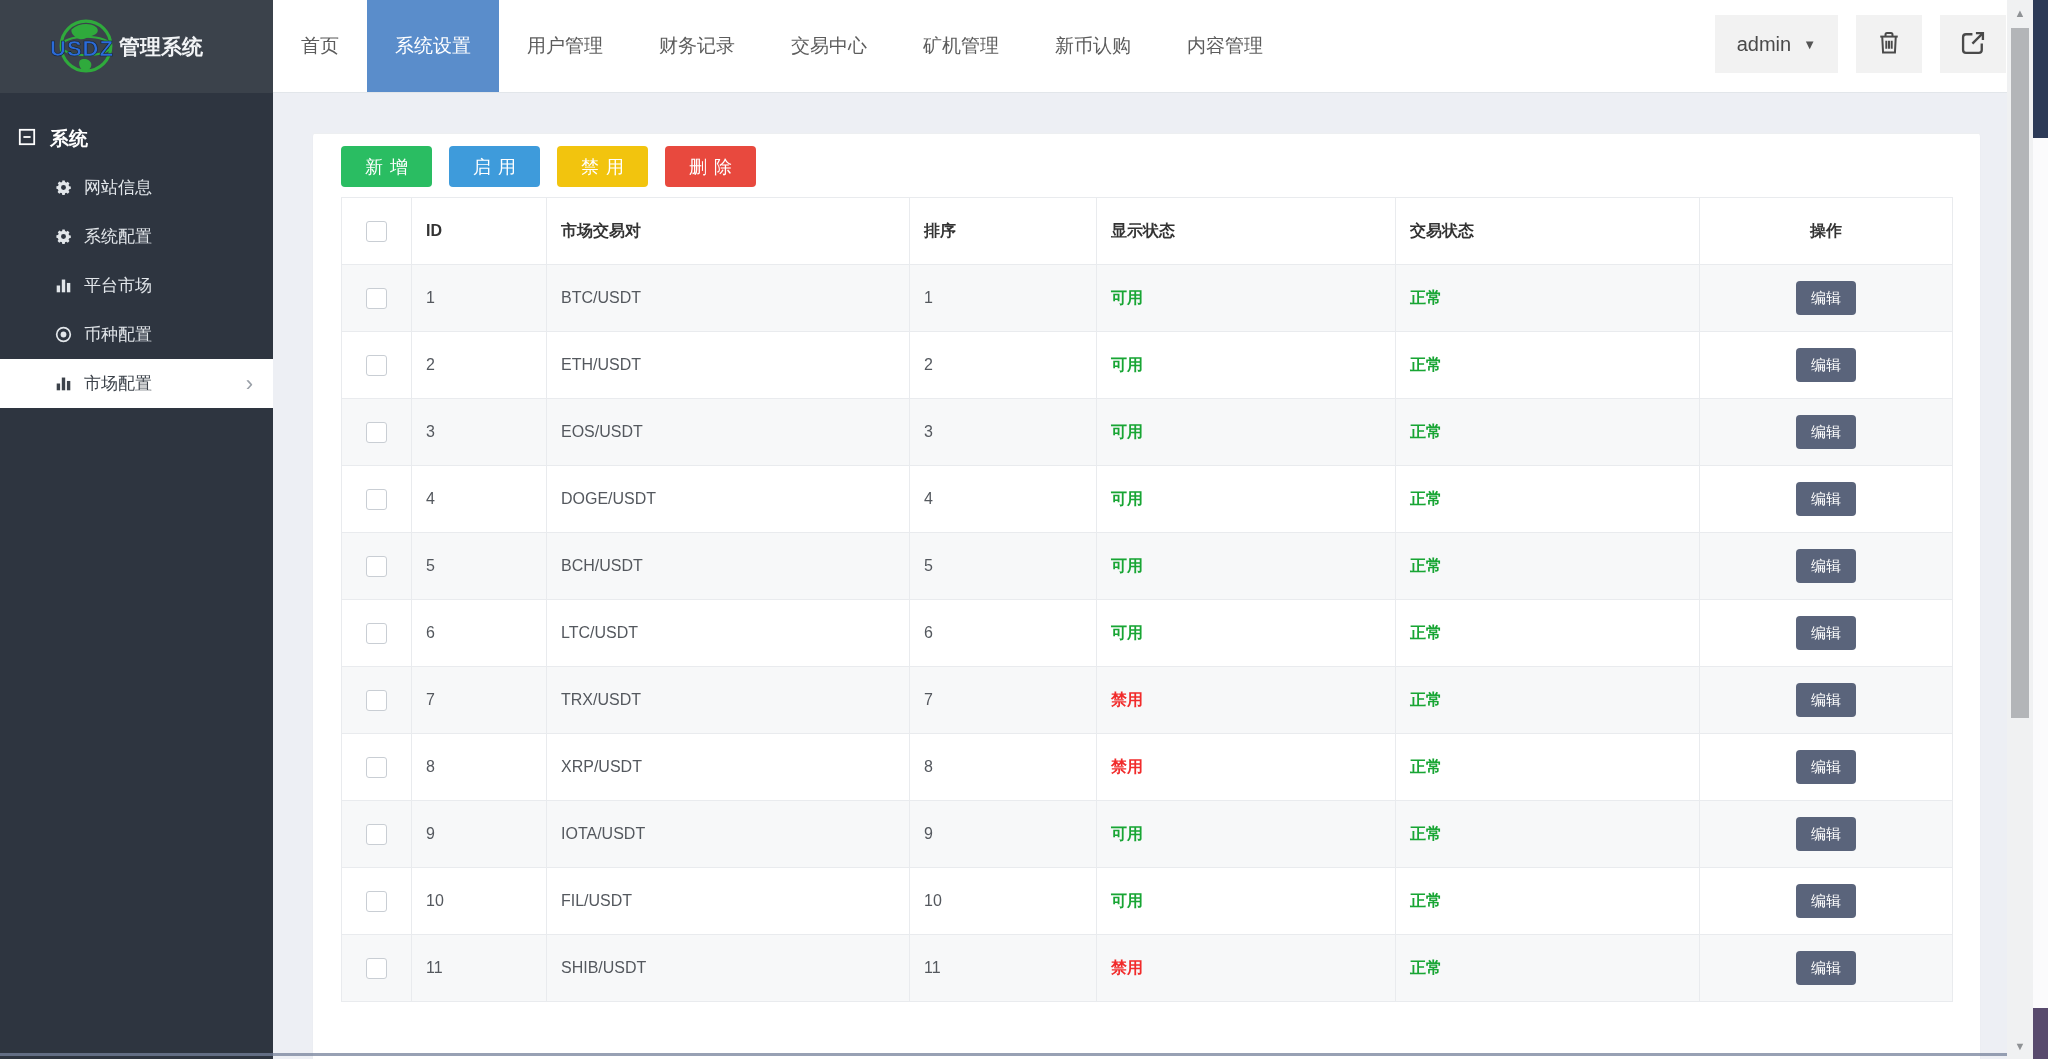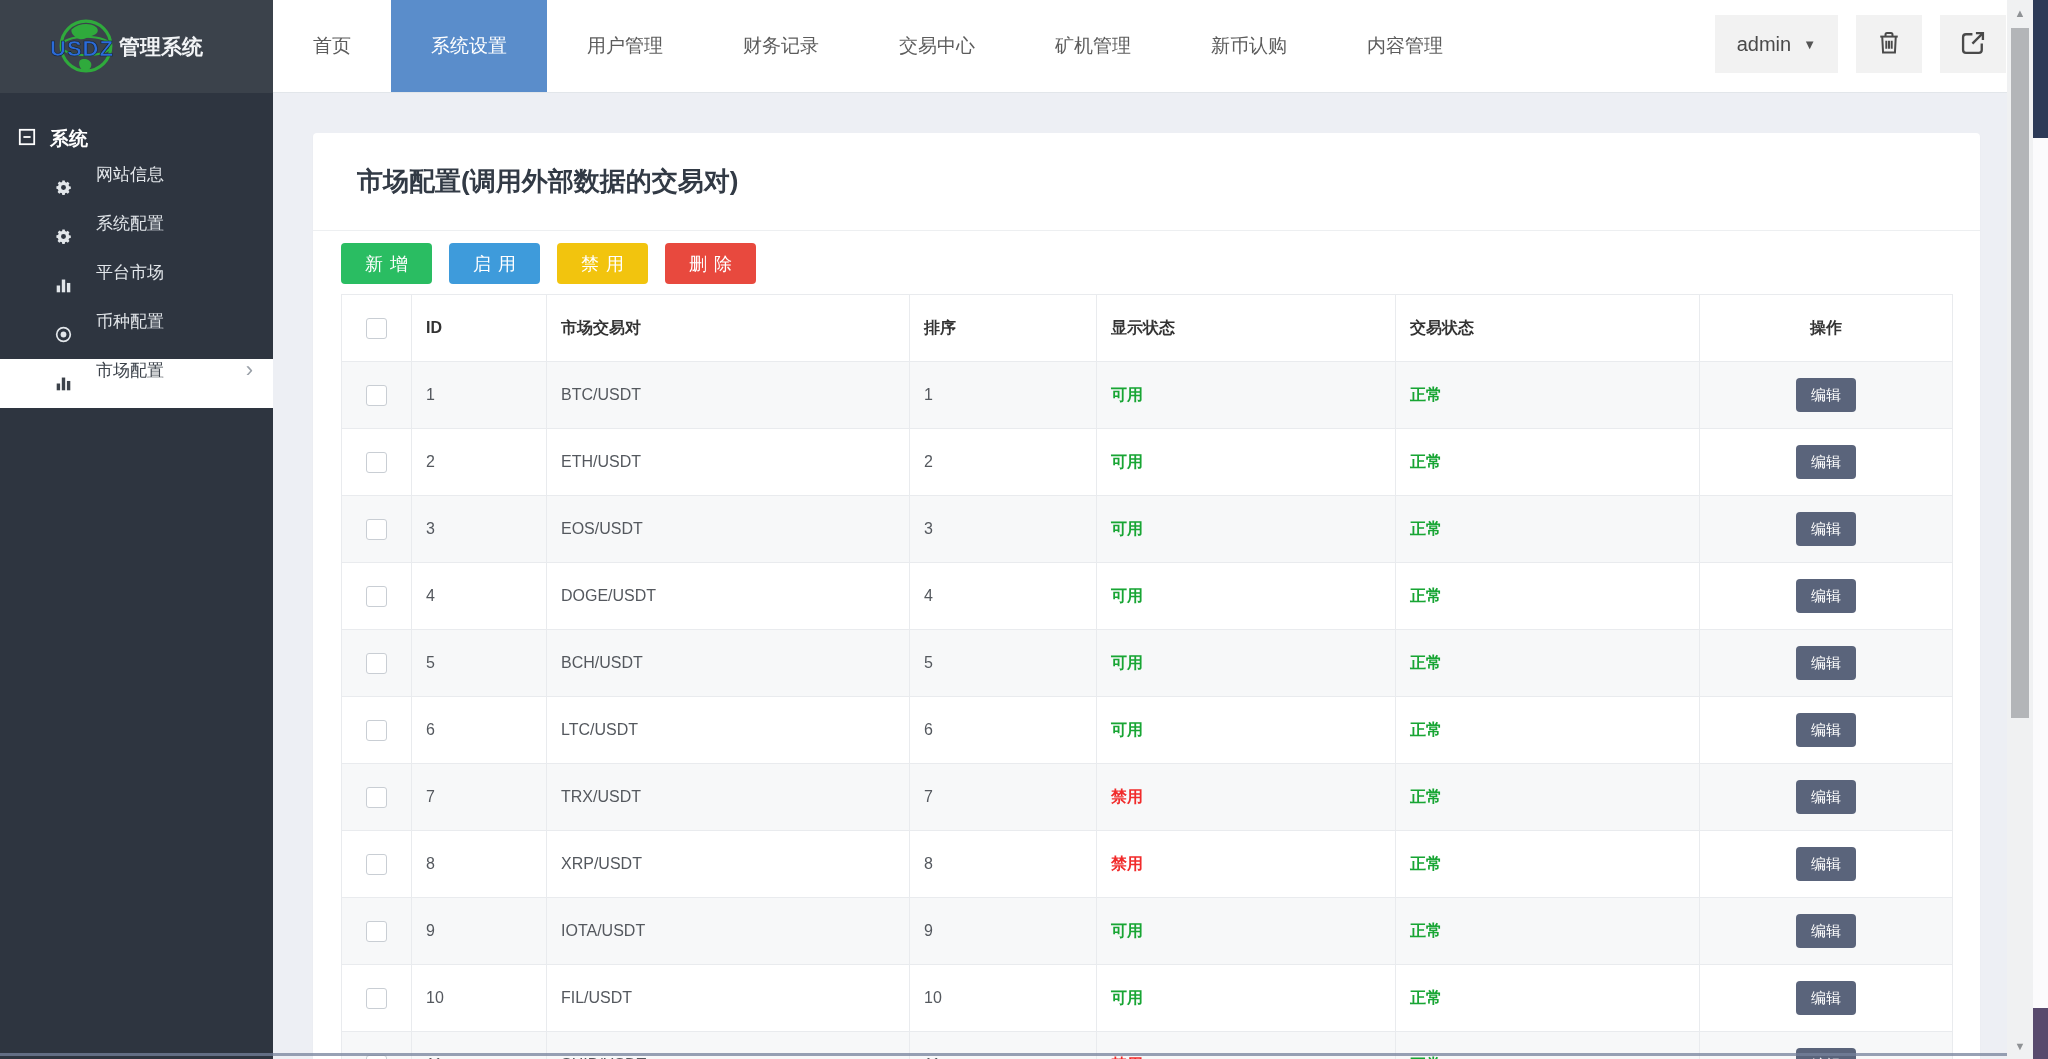--- a/index.html
+++ b/index.html
@@ -11,36 +11,36 @@
 
   
   .navbar { position:absolute; top:0; left:0; width:2048px; height:93px;
     background:#fff; border-bottom:1px solid #e2e6ea; display:flex; z-index:10; }
   .logo-block { width:273px; height:93px; background:var(--logo_bg); position:relative; flex:0 0 auto; }
   .globe { position:absolute; left:58px; top:17px; }
   .logo-usdz { position:absolute; left:50px; top:36px; font-size:22px; font-weight:bold;
     color:var(--brand_blue); letter-spacing:1px; z-index:2; -webkit-text-stroke:0.6px #16202c; }
   .logo-appname { position:absolute; left:119px; top:33px; font-size:21px; font-weight:bold; color:#f2f4f6; }
   .nav-tabs { display:flex; flex:0 0 auto; }
-  .tab { padding:0 40px; line-height:92px; font-size:19px; color:#5c5c5c; cursor:pointer; white-space:nowrap; }
+  .tab { padding:0 28px; line-height:92px; font-size:19px; color:#5c5c5c; cursor:pointer; white-space:nowrap; }
   .tab.active { background:var(--nav_active); color:#fff; }
   .nav-right { position:absolute; right:42px; top:15px; display:flex; gap:18px; align-items:center; }
   .user-btn { height:58px; padding:0 22px; background:#f2f2f2; border:none; font-size:20px;
     color:#4a4a4a; display:flex; align-items:center; gap:12px; cursor:pointer;
     font-family:inherit; }
   .caret { font-size:13px; color:#555; }
   .icon-btn { width:66px; height:58px; background:#f2f2f2; border:none; display:flex;
     align-items:center; justify-content:center; color:#4a4a4a; cursor:pointer; }
 
   
   .sidebar { position:absolute; left:0; top:93px; width:273px; height:966px;
     background:var(--sidebar_bg); z-index:5; }
   .side-group { margin-top:22px; height:48px; display:flex; align-items:center; gap:14px;
     padding-left:18px; color:#fff; font-size:19px; font-weight:bold; }
-  .side-item { height:49px; display:flex; gap:24px; padding-left:55px;
+  .side-item { height:49px; display:flex; align-items:center; gap:12px; padding-left:55px;
     color:#e2e6ea; font-size:17px; cursor:pointer; position:relative; }
   .side-item .s-icon { display:flex; align-items:center; }
   .side-item.active { background:#fff; color:#3c424a; }
   .chevron { position:absolute; right:20px; color:#9aa0a8; font-size:22px; line-height:1; }
 
   
   .content { position:absolute; left:273px; top:93px; right:0; bottom:0; }
   .card { position:absolute; left:40px; top:40px; width:1667px; height:1400px;
     background:#fff; border-radius:4px; box-shadow:0 1px 2px rgba(0,0,0,.04); }
   .card-title { padding:32px 44px; font-size:26px; line-height:33px; color:#323a45; }
@@ -195,21 +195,20 @@
           <rect x="14" y="7" width="4" height="11"></rect>
       </svg>
     </span>
     <span>市场配置</span>
     <span class="chevron">›</span>
   </div>
 </aside>
 
 <main class="content">
   <section class="card">
-    <h2 class="card-title">市场配置(调用外部数据的交易对)</h2>
     <div class="divider"></div>
 
     <div class="toolbar">
       <button class="btn btn-add">新增</button>
       <button class="btn btn-enable">启用</button>
       <button class="btn btn-disable">禁用</button>
       <button class="btn btn-delete">删除</button>
     </div>
 
     <table>

